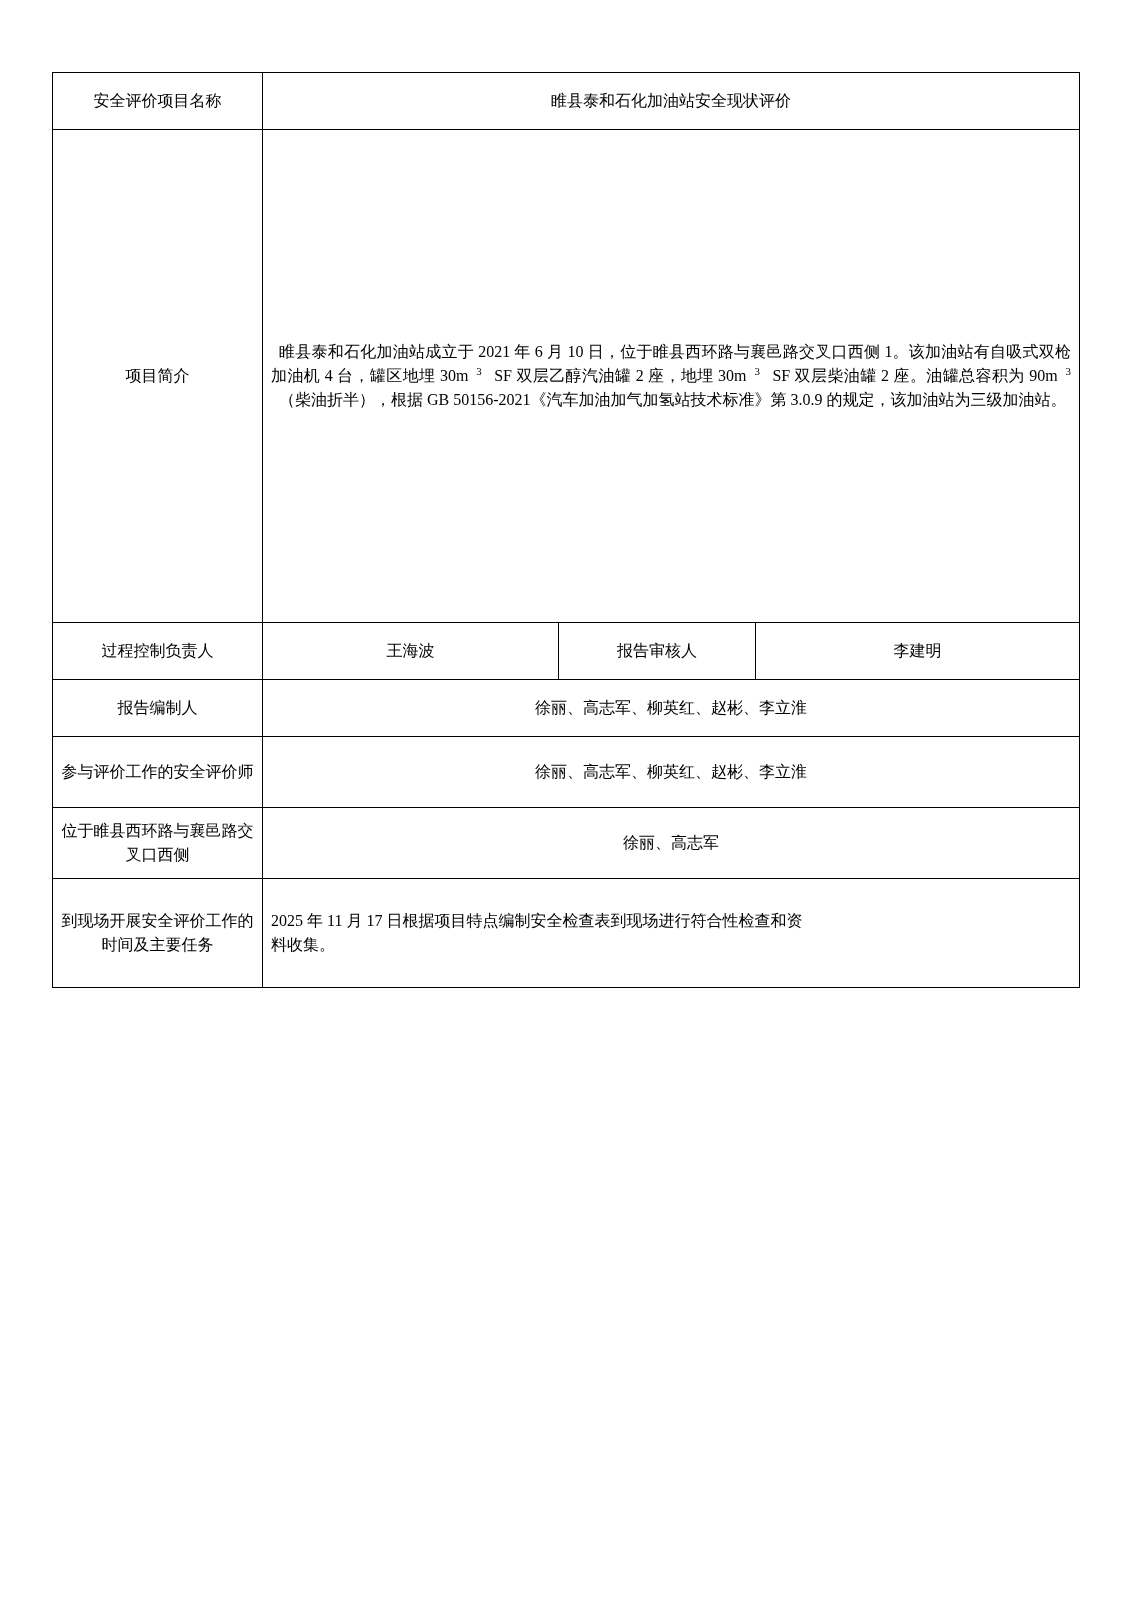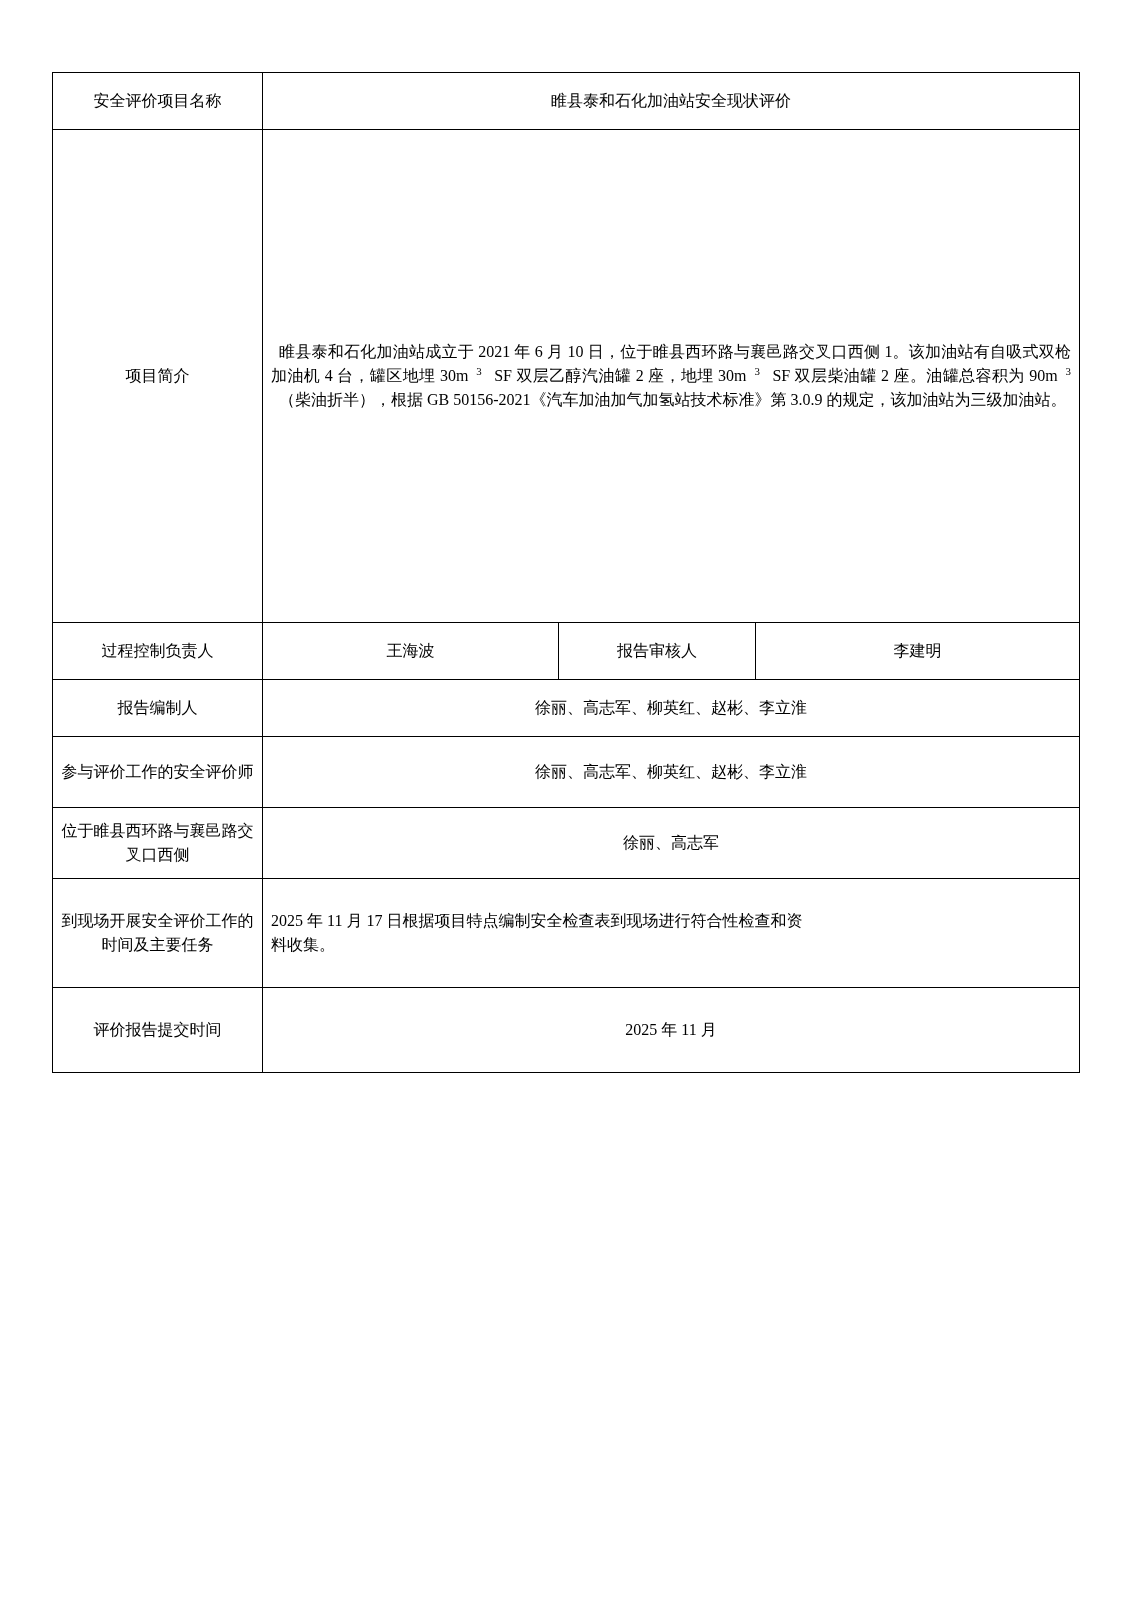--- a/index.html
+++ b/index.html
@@ -140,19 +140,15 @@
         <td class="label-cell two-line">位于睢县西环路与襄邑路交叉口西侧</td>
         <td class="center" colspan="3">徐丽、高志军</td>
       </tr>
       <tr>
         <td class="label-cell two-line">到现场开展安全评价工作的时间及主要任务</td>
         <td class="task-cell" colspan="3">
           <span class="t-line1">2025 年 11 月 17 日根据项目特点编制安全检查表到现场进行符合性检查和资</span>
           <span class="t-line2">料收集。</span>
         </td>
       </tr>
-      <tr class="row-h-tall">
-        <td class="label-cell submit-cell">评价报告提交时间</td>
-        <td class="center submit-cell" colspan="3">2025 年 11 月</td>
-      </tr>
     </tbody>
   </table>
 </div>
 
 </body></html>

